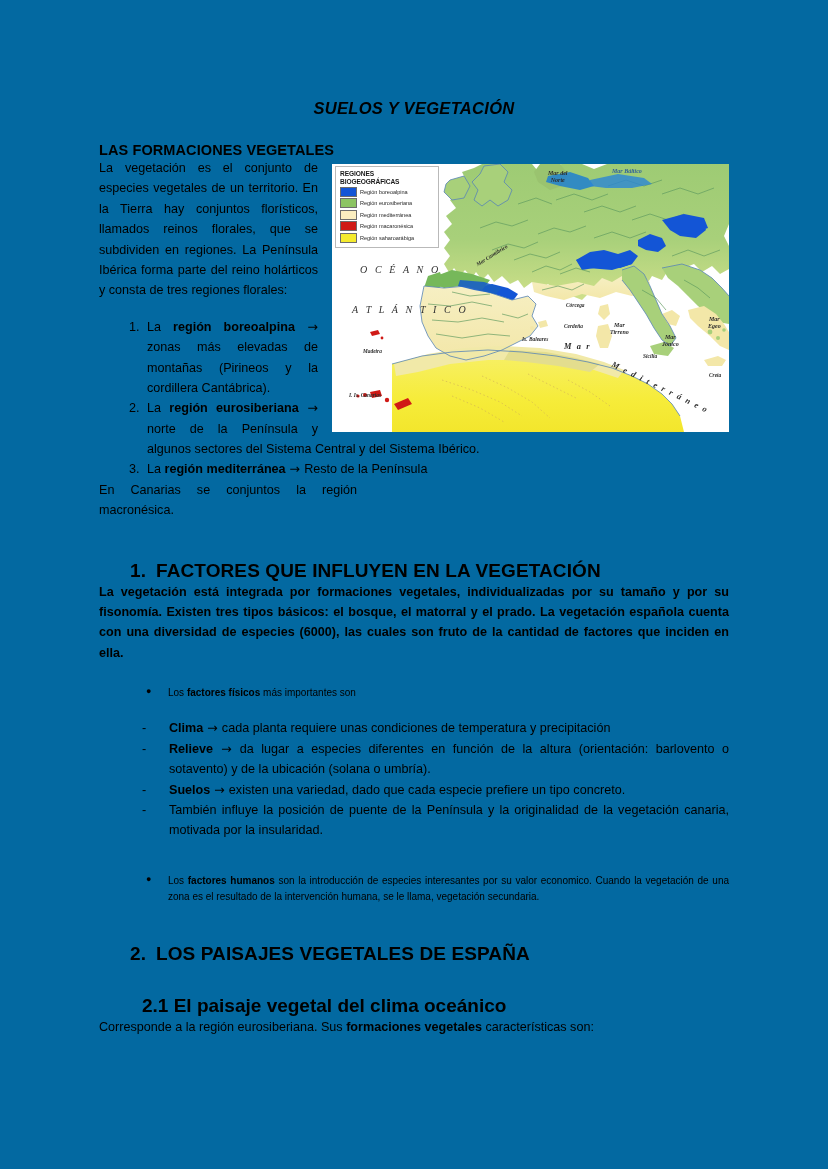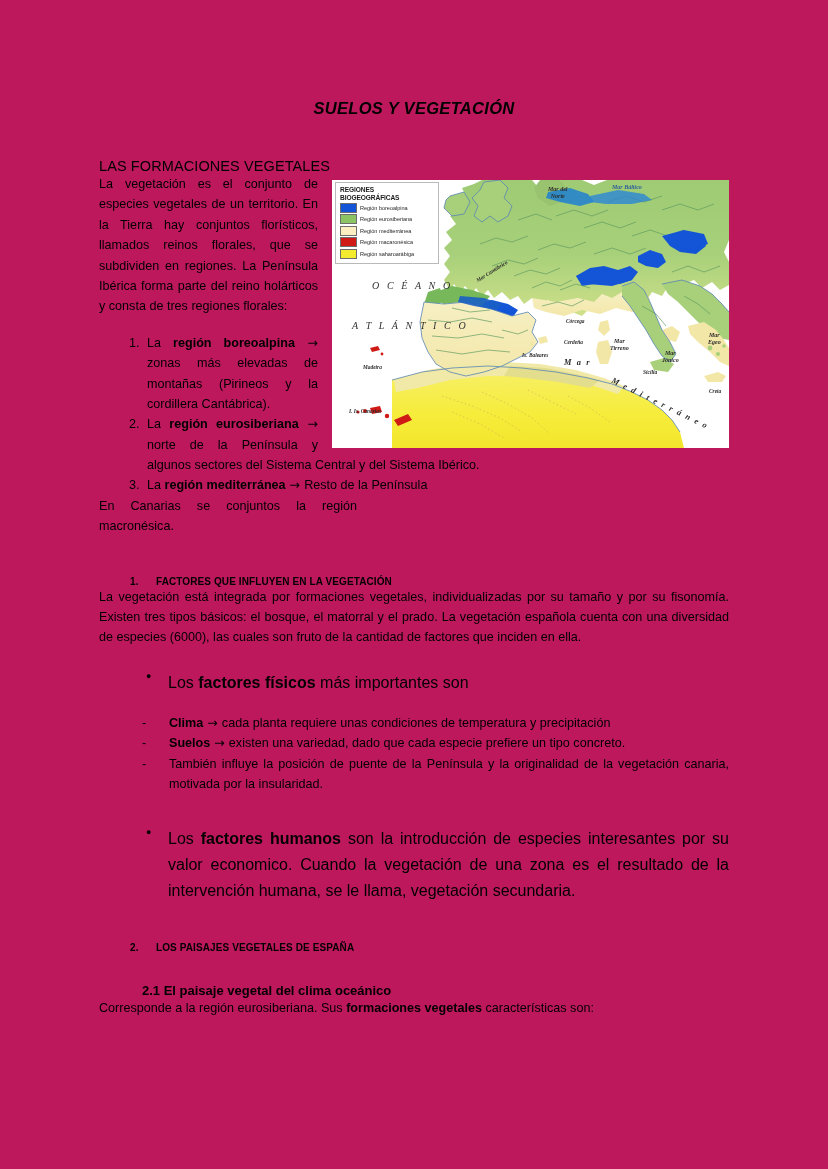--- a/index.html
+++ b/index.html
@@ -14,21 +14,21 @@
     position: relative;
     font-family: "Liberation Sans", sans-serif;
     color: #000000;
     overflow: hidden;
   }
   .page {
     position: absolute;
     left: 0; top: 0;
     width: 828px;
     height: 1169px;
-    background: #be185d;
+    background: #0369a1;
     box-sizing: border-box;
   }
   .content {
     position: absolute;
     left: 99px;
     top: 0;
     width: 630px;
   }
 
   
@@ -37,22 +37,22 @@
     font-size: 16.5px;
     font-weight: bold;
     font-style: italic;
     letter-spacing: 0.3px;
     margin-top: 99px;
   }
 
   
   .h-section {
     font-size: 14.5px;
-    font-weight: normal;
-    margin-top: 40px;
+    font-weight: bold;
+    margin-top: 24px;
     letter-spacing: 0.1px;
   }
 
   
   p.body {
     font-size: 12.6px;
     line-height: 1.62;
     text-align: justify;
     margin: 0;
   }
@@ -80,44 +80,44 @@
   }
 
   .para-canarias {
     margin-top: 18px;
     width: 258px;
     text-align: left;
   }
 
   
   .h-numbered {
-    font-size: 10px;
+    font-size: 19px;
     font-weight: bold;
     margin-top: 38px;
     margin-left: 31px;
     letter-spacing: 0.1px;
   }
   .h-numbered .num {
     display: inline-block;
     width: 26px;
   }
   .h-sub {
-    font-size: 13px;
+    font-size: 19px;
     font-weight: bold;
     margin-top: 30px;
     margin-left: 43px;
   }
 
-  .para-factores { margin-top: 40px; }
+  .para-factores { margin-top: 40px; font-weight: bold; }
 
   
   ul.bullets {
     margin: 22px 0 0 0;
     padding-left: 47px;
-    font-size: 16px;
+    font-size: 10px;
     line-height: 1.62;
     list-style: none;
   }
   ul.bullets > li {
     position: relative;
     padding-left: 22px;
     margin-bottom: 0;
     text-align: justify;
   }
   ul.bullets > li::before {
@@ -402,21 +402,21 @@
         <div class="legend-row">
           <span class="legend-swatch" style="background:#d01a16"></span>
           <span class="legend-label">Región macaronésica</span>
         </div>
         <div class="legend-row">
           <span class="legend-swatch" style="background:#f5eb2e"></span>
           <span class="legend-label">Región saharoarábiga</span>
         </div>
       </div>
 
-      <div class="map-label lbl-ocean" style="left:40px; top:100px;text-align:center;">O C É A N O</div>
+      <div class="map-label lbl-ocean" style="left:28px; top:100px;text-align:center;">O C É A N O</div>
       <div class="map-label lbl-ocean" style="left:20px; top:140px;">A T L Á N T I C O</div>
 
       <div class="map-label lbl-sea" style="left:216px; top:6px;">Mar del<br>Norte</div>
       <div class="map-label lbl-sea" style="left:280px; top:4px; color:#2f5f9a;">Mar Báltico</div>
 
       <div class="map-label lbl-island" style="left:143px; top:98px; transform:rotate(-32deg); transform-origin:left top;">Mar Cantábrico</div>
 
       <div class="map-label lbl-island" style="left:234px; top:138px;">Córcega</div>
       <div class="map-label lbl-island" style="left:232px; top:159px;">Cerdeña</div>
       <div class="map-label lbl-island" style="left:190px; top:172px;">Is. Baleares</div>
@@ -461,20 +461,23 @@
     <li>
       <span>Los </span><b>factores físicos</b><span> más importantes son</span>
     </li>
   </ul>
 
   <ul class="dashes">
     <li>
       <b>Clima</b><span class="arrow"> → </span><span>cada planta requiere unas condiciones de temperatura y precipitación</span>
     </li>
     <li>
+      <b>Relieve</b><span class="arrow"> → </span><span>da lugar a especies diferentes en función de la altura (orientación: barlovento o sotavento) y de la ubicación (solana o umbría).</span>
+    </li>
+    <li>
       <b>Suelos</b><span class="arrow"> → </span><span>existen una variedad, dado que cada especie prefiere un tipo concreto.</span>
     </li>
     <li>
       <span>También influye la posición de puente de la Península y la originalidad de la vegetación canaria, motivada por la insularidad.</span>
     </li>
   </ul>
 
   <ul class="bullets">
     <li class="spaced">
       <span>Los </span><b>factores humanos</b><span> son la introducción de especies interesantes por su valor economico. Cuando la vegetación de una zona es el resultado de la intervención humana, se le llama, vegetación secundaria.</span>

